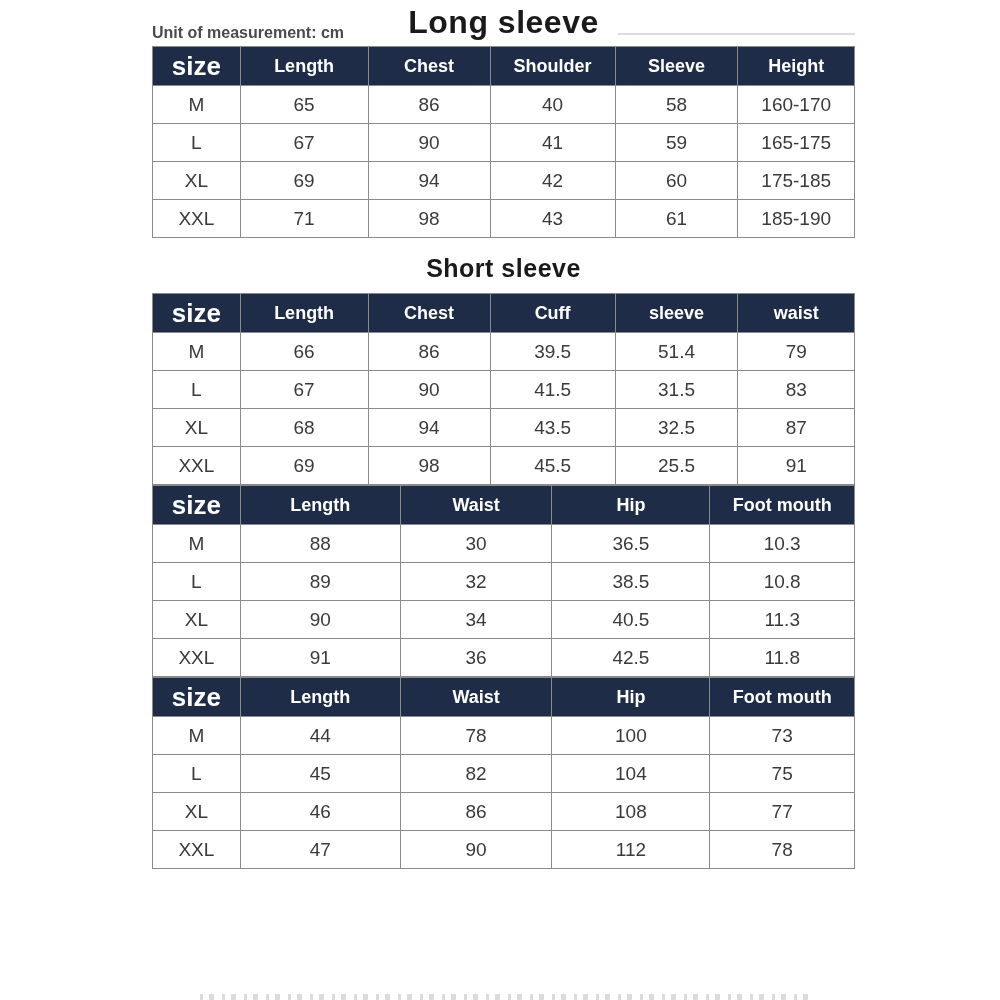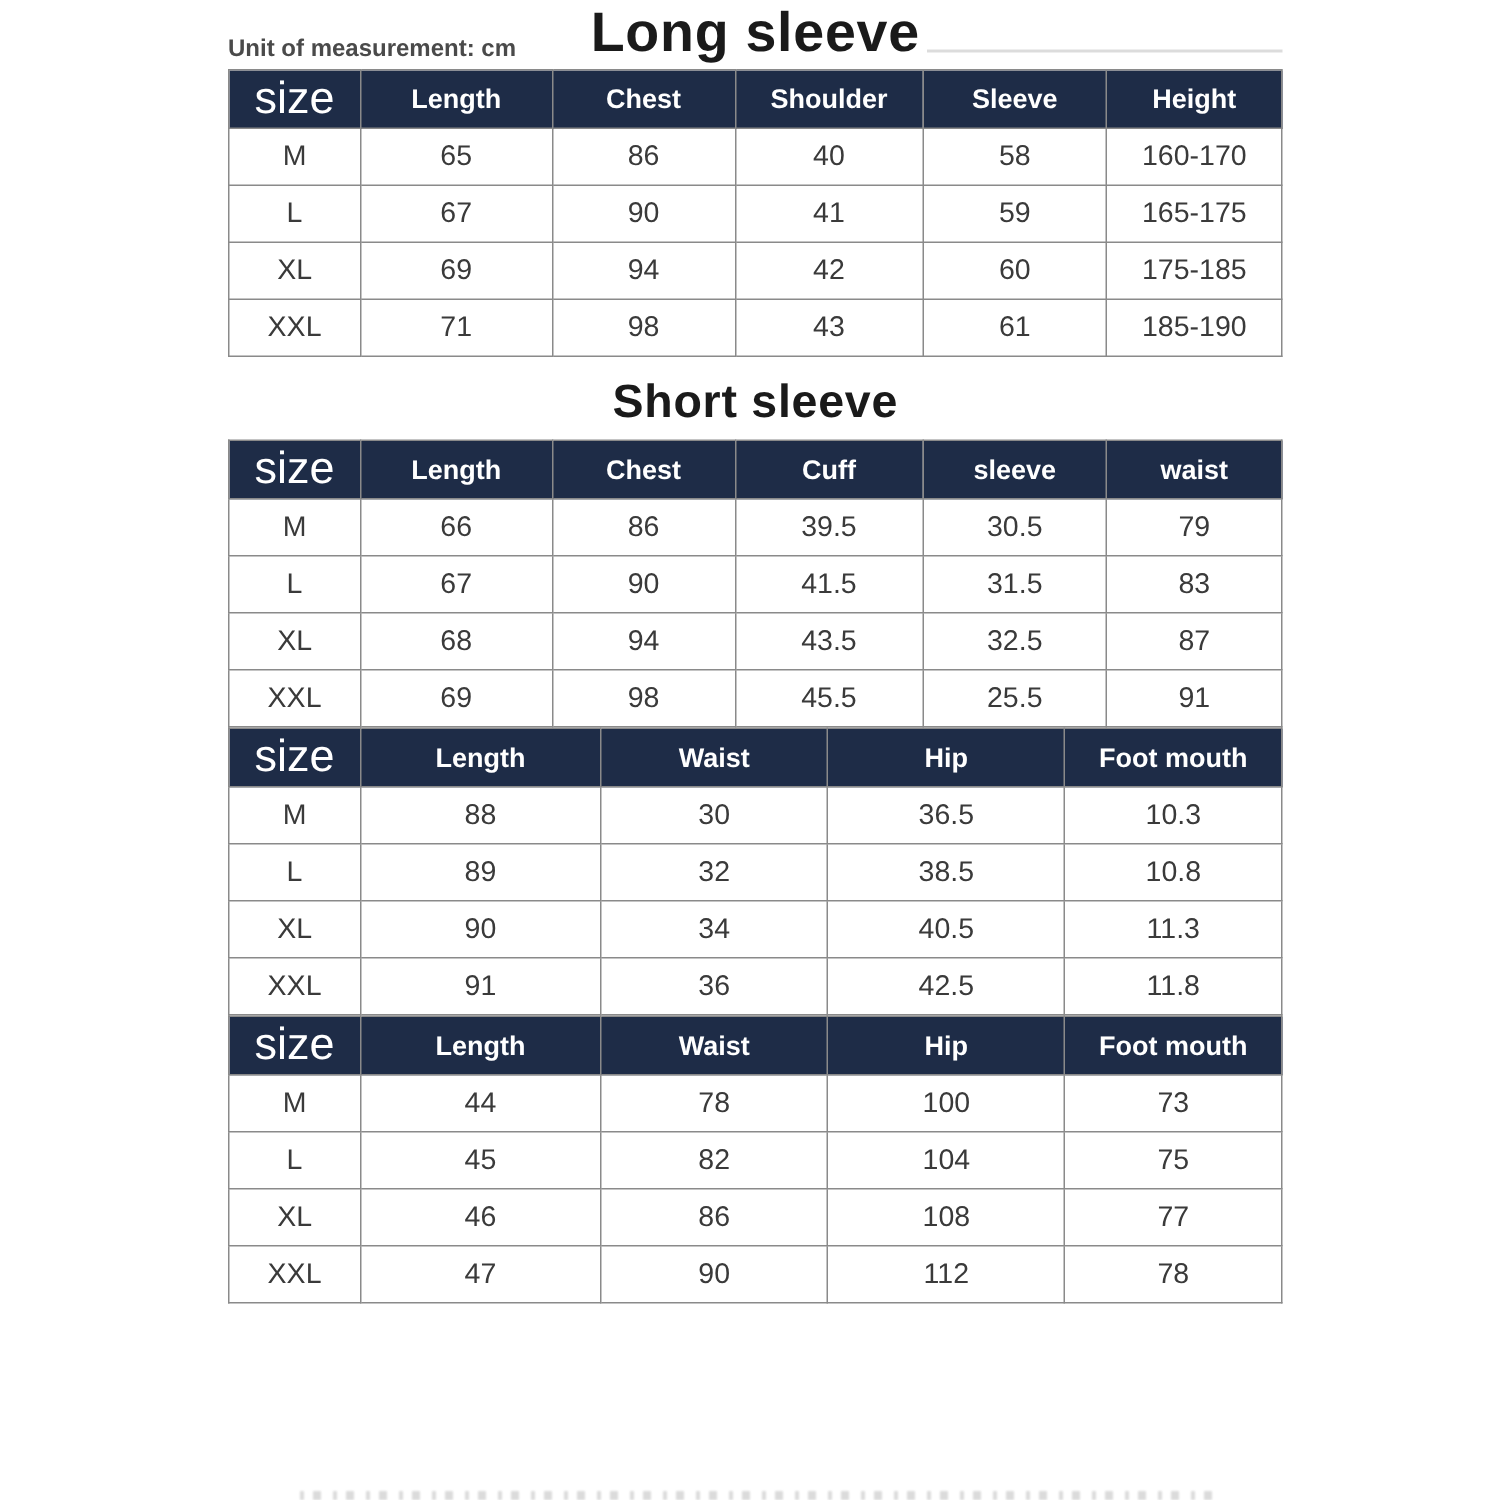--- a/index.html
+++ b/index.html
@@ -22,21 +22,21 @@
     position:absolute;
     left:152px;top:0;
     width:703px;
   }
   .section-header-first{
     position:relative;
     height:46px;
   }
   .page-title{
     text-align:center;
-    font-size:37px;
+    font-size:32px;
     font-weight:700;
     color:var(--title-text);
     line-height:44px;
     letter-spacing:0.5px;
     margin:0;
   }
   .unit-note{
     position:absolute;
     left:0;bottom:4px;
     font-size:16px;
@@ -45,21 +45,21 @@
   }
   .title-rule{
     position:absolute;
     right:0;top:33px;
     width:237px;height:2px;
     background:#c9c9c9;
     opacity:.65;
   }
   .section-title{
     text-align:center;
-    font-size:31px;
+    font-size:25px;
     font-weight:700;
     color:var(--title-text);
     margin:10px 0 5px 0;
     line-height:40px;
     letter-spacing:0.5px;
   }
   table.size-table{
     width:703px;
     border-collapse:collapse;
     table-layout:fixed;
@@ -68,22 +68,22 @@
     background:var(--header-bg);
     color:var(--header-text);
     font-weight:700;
     font-size:18px;
     height:39px;
     border:1px solid var(--grid-line);
     text-align:center;
     padding:0;
   }
   table.size-table th.size-head{
-    font-weight:400;
-    font-size:30px;
+    font-weight:700;
+    font-size:26px;
   }
   table.size-table td{
     font-size:19px;
     color:var(--body-text);
     text-align:center;
     height:38px;
     border:1px solid var(--grid-line);
     background:#fff;
     padding:0;
   }
@@ -188,21 +188,21 @@
           <th>sleeve</th>
           <th>waist</th>
         </tr>
       </thead>
       <tbody>
         <tr>
           <td>M</td>
           <td>66</td>
           <td>86</td>
           <td>39.5</td>
-          <td>30.5</td>
+          <td>51.4</td>
           <td>79</td>
         </tr>
         <tr>
           <td>L</td>
           <td>67</td>
           <td>90</td>
           <td>41.5</td>
           <td>31.5</td>
           <td>83</td>
         </tr>

